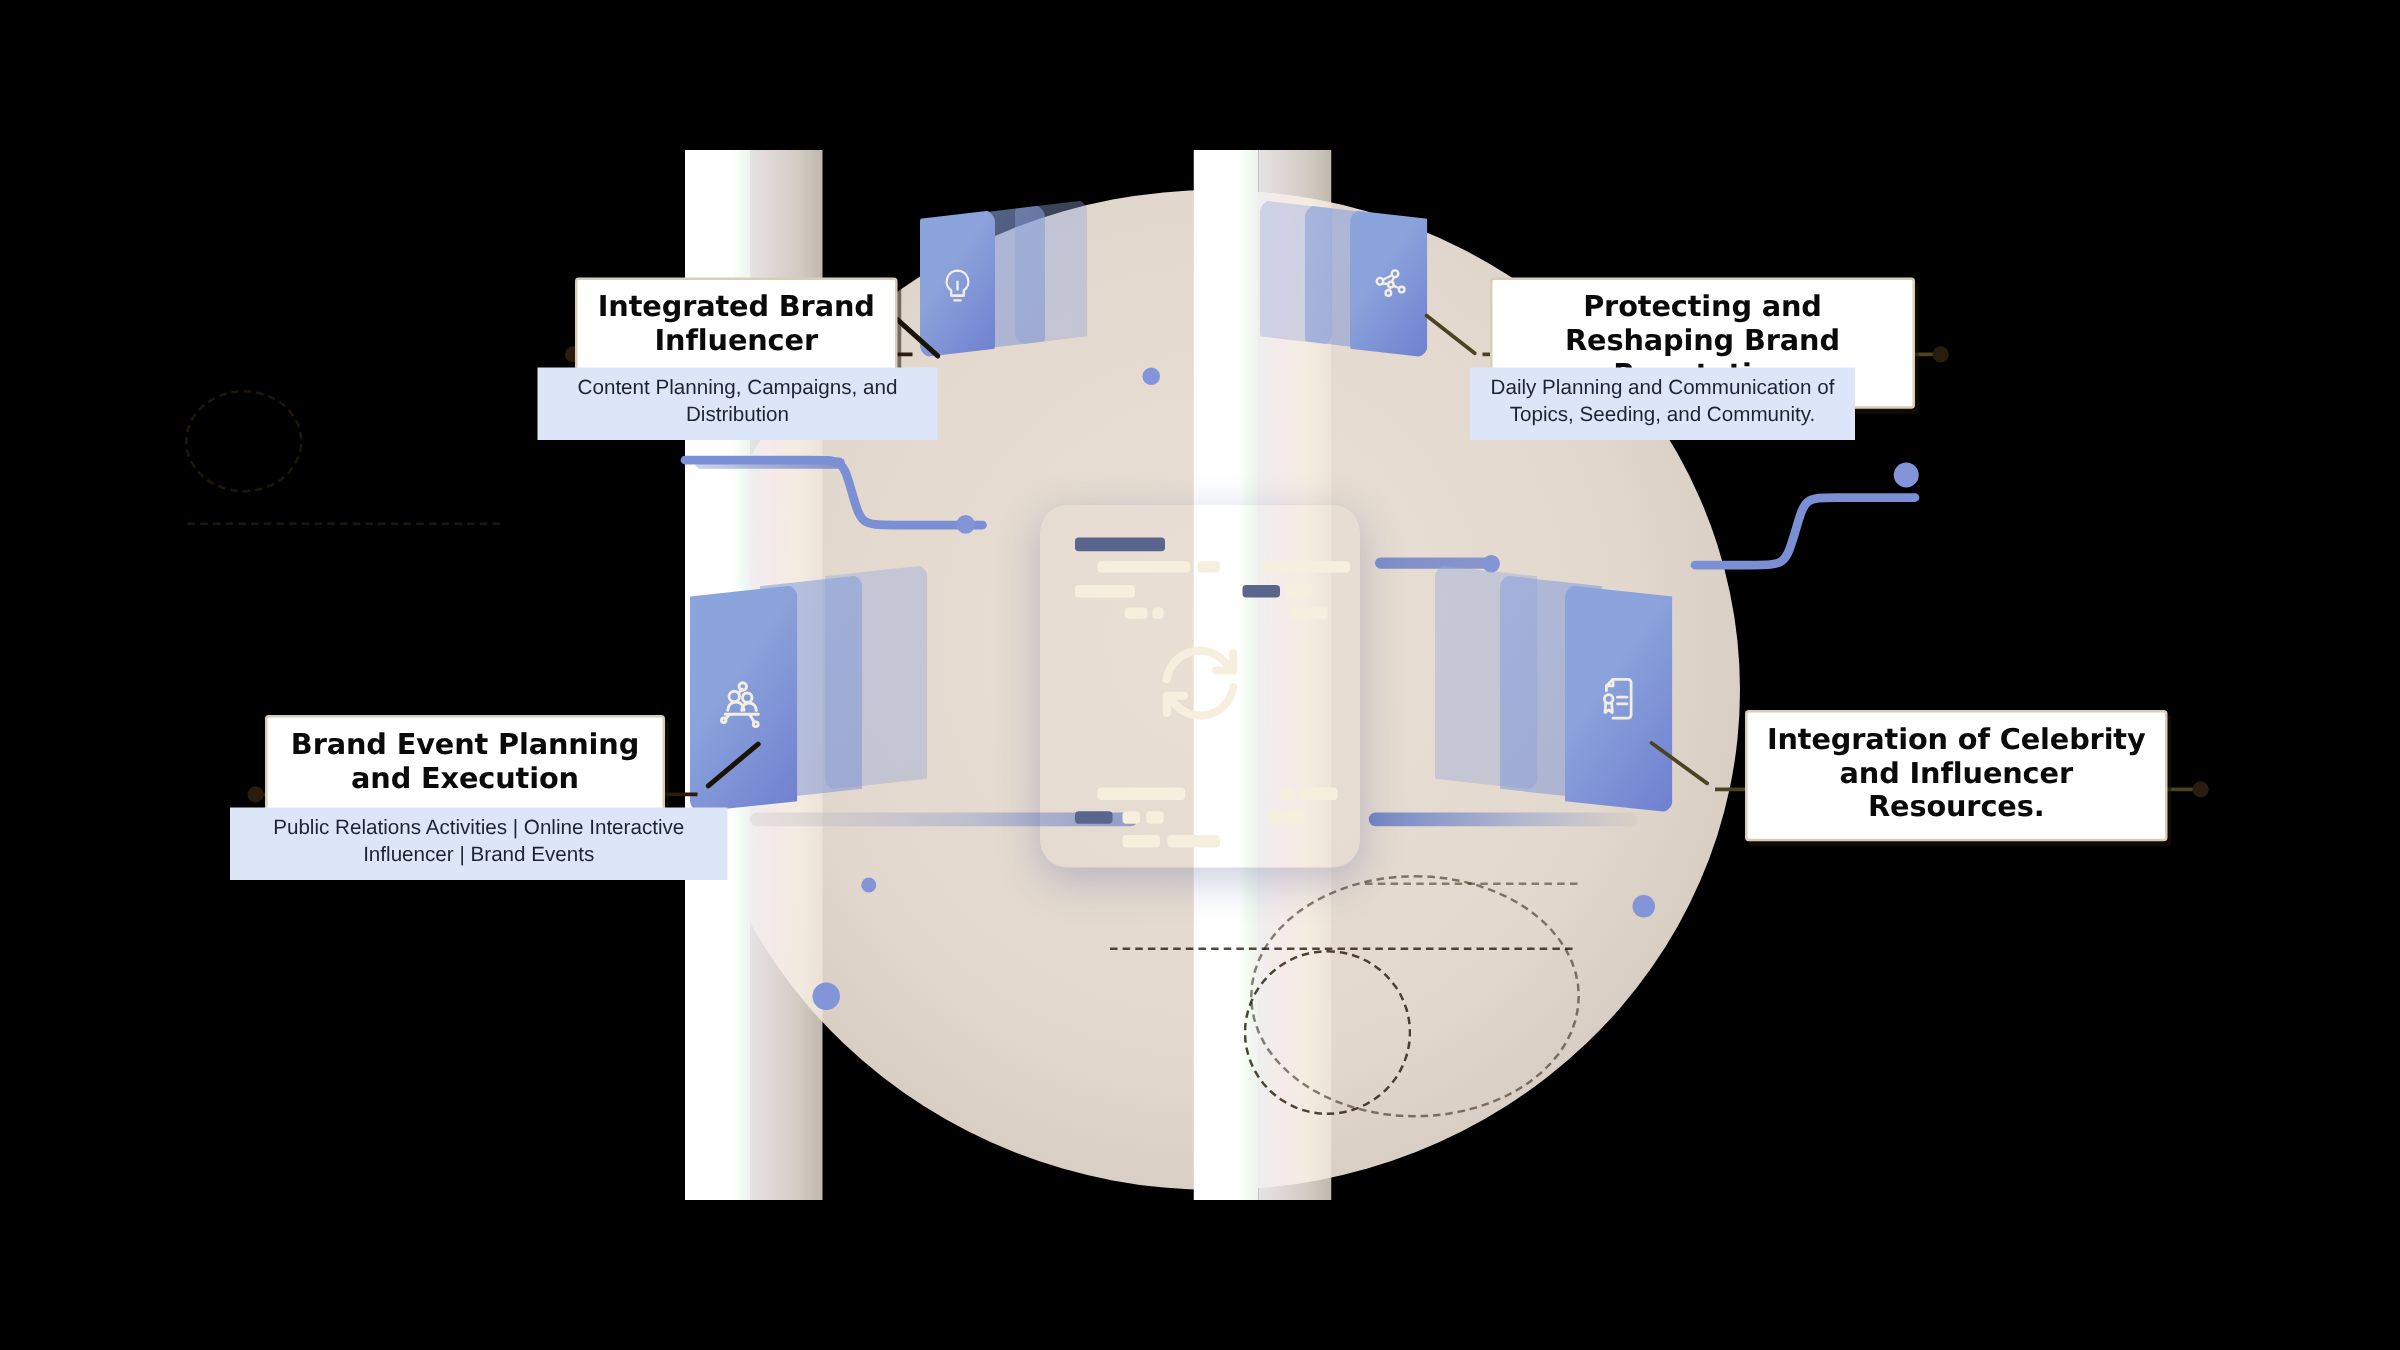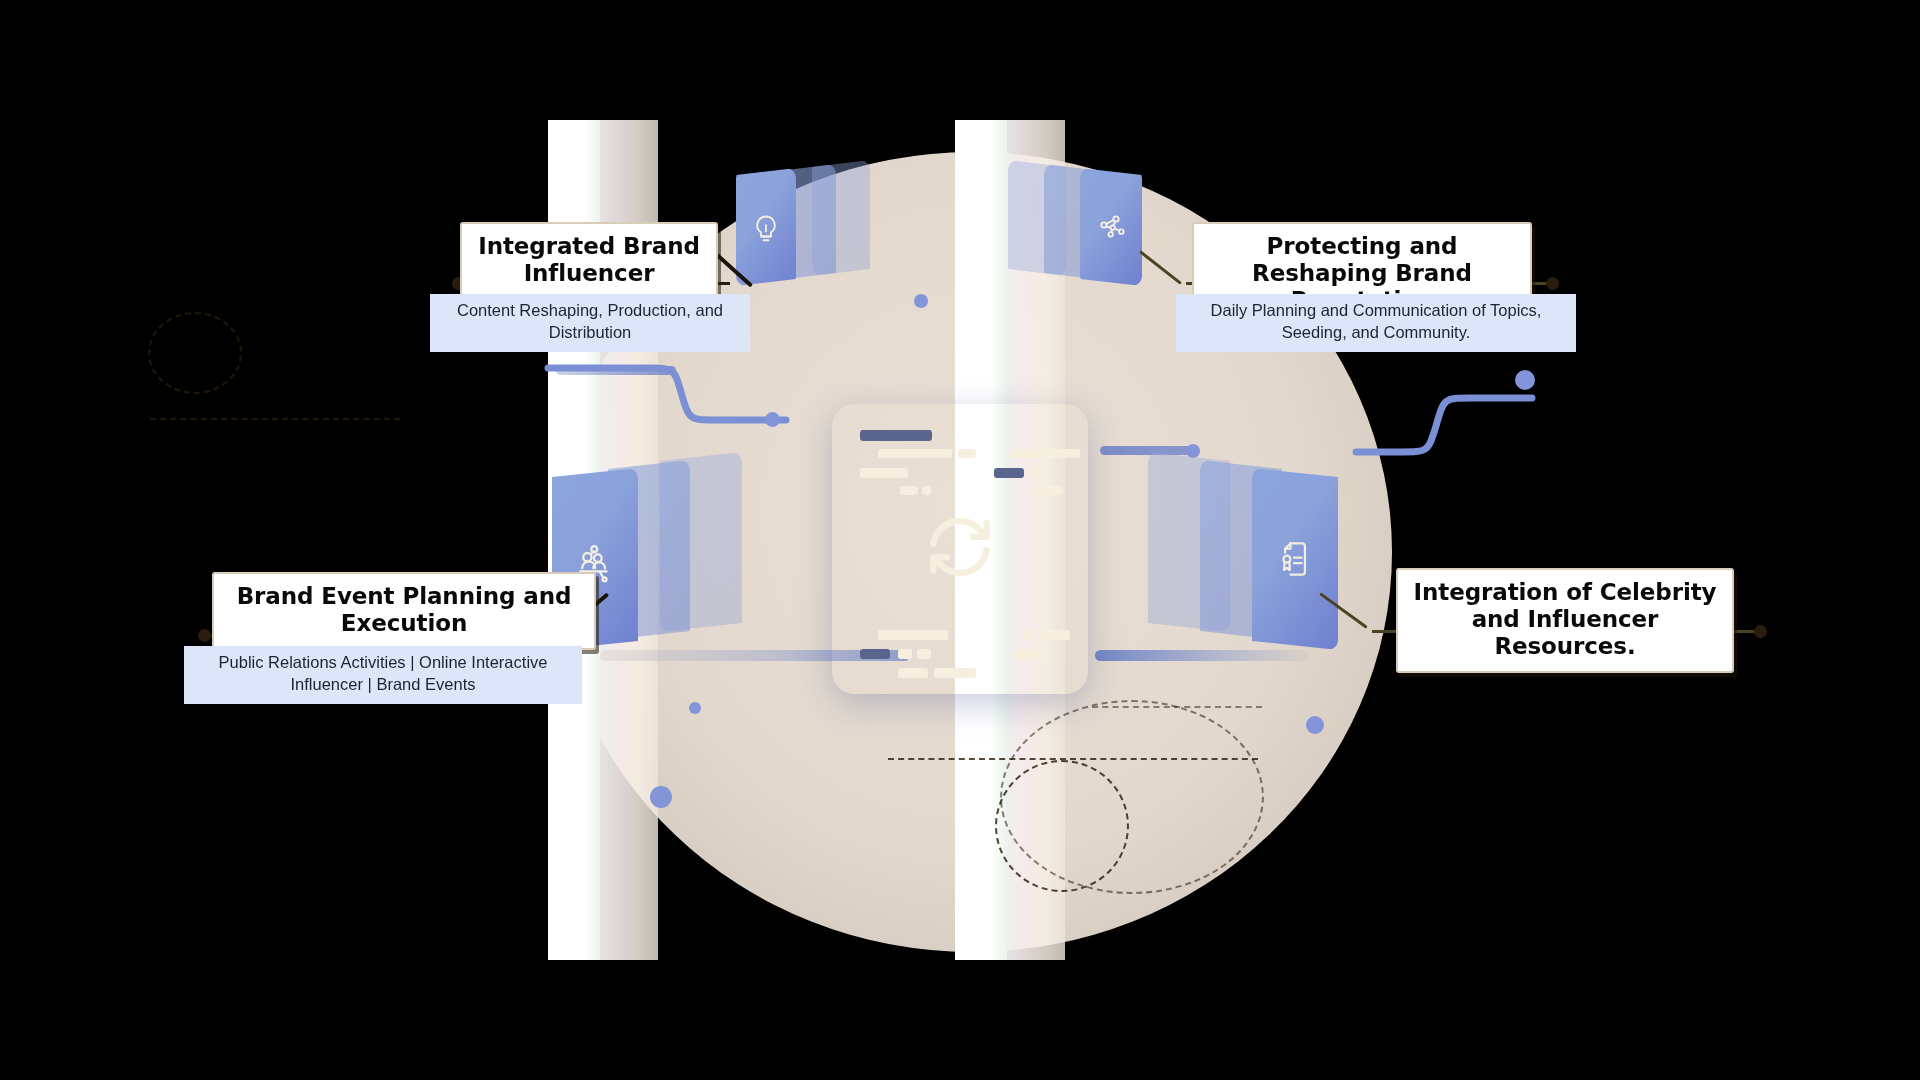--- a/index.html
+++ b/index.html
@@ -361,39 +361,39 @@
   </div>
 
   <div class="leader" style="left:716px; top:252px; width:48px; transform: rotate(42deg);"></div>
   <div class="leader-rule" style="left:460px; top:282px; width:270px;"></div>
   <div class="leader-dot" style="left:452px; top:277px;"></div>
 
   <div class="callout" style="left:460px; top:222px; width:258px;">
     <div class="callout-title">Integrated Brand Influencer</div>
   </div>
   <div class="callout" style="left:430px; top:294px; width:320px;">
-    <div class="callout-sub">Content Reshaping, Production, and Distribution</div>
+    <div class="callout-sub">Content Planning, Campaigns, and Distribution</div>
   </div>
 
   <div class="leader olive" style="left:1140px; top:250px; width:52px; transform: rotate(38deg);"></div>
   <div class="leader-rule olive" style="left:1186px; top:282px; width:368px;"></div>
   <div class="leader-dot" style="left:1546px; top:277px; background:#2a1d0d;"></div>
 
   <div class="callout" style="left:1192px; top:222px; width:340px;">
     <div class="callout-title">Protecting and Reshaping Brand Reputation</div>
   </div>
-  <div class="callout" style="left:1176px; top:294px; width:400px;">
+  <div class="callout" style="left:1176px; top:294px; width:308px;">
     <div class="callout-sub">Daily Planning and Communication of Topics, Seeding, and Community.</div>
   </div>
 
   <div class="leader" style="left:552px; top:592px; width:56px; transform: rotate(-40deg); transform-origin:100% 50%;"></div>
   <div class="leader-rule" style="left:208px; top:634px; width:350px;"></div>
   <div class="leader-dot" style="left:198px; top:629px;"></div>
 
-  <div class="callout" style="left:212px; top:572px; width:384px;">
+  <div class="callout" style="left:212px; top:572px; width:320px;">
     <div class="callout-title">Brand Event Planning and Execution</div>
   </div>
   <div class="callout" style="left:184px; top:646px; width:398px;">
     <div class="callout-sub">Public Relations Activities | Online Interactive Influencer | Brand Events</div>
   </div>
 
   <div class="leader olive" style="left:1320px; top:592px; width:58px; transform: rotate(36deg);"></div>
   <div class="leader-rule olive" style="left:1372px; top:630px; width:390px;"></div>
   <div class="leader-dot" style="left:1754px; top:625px; background:#2a1d0d;"></div>
 

